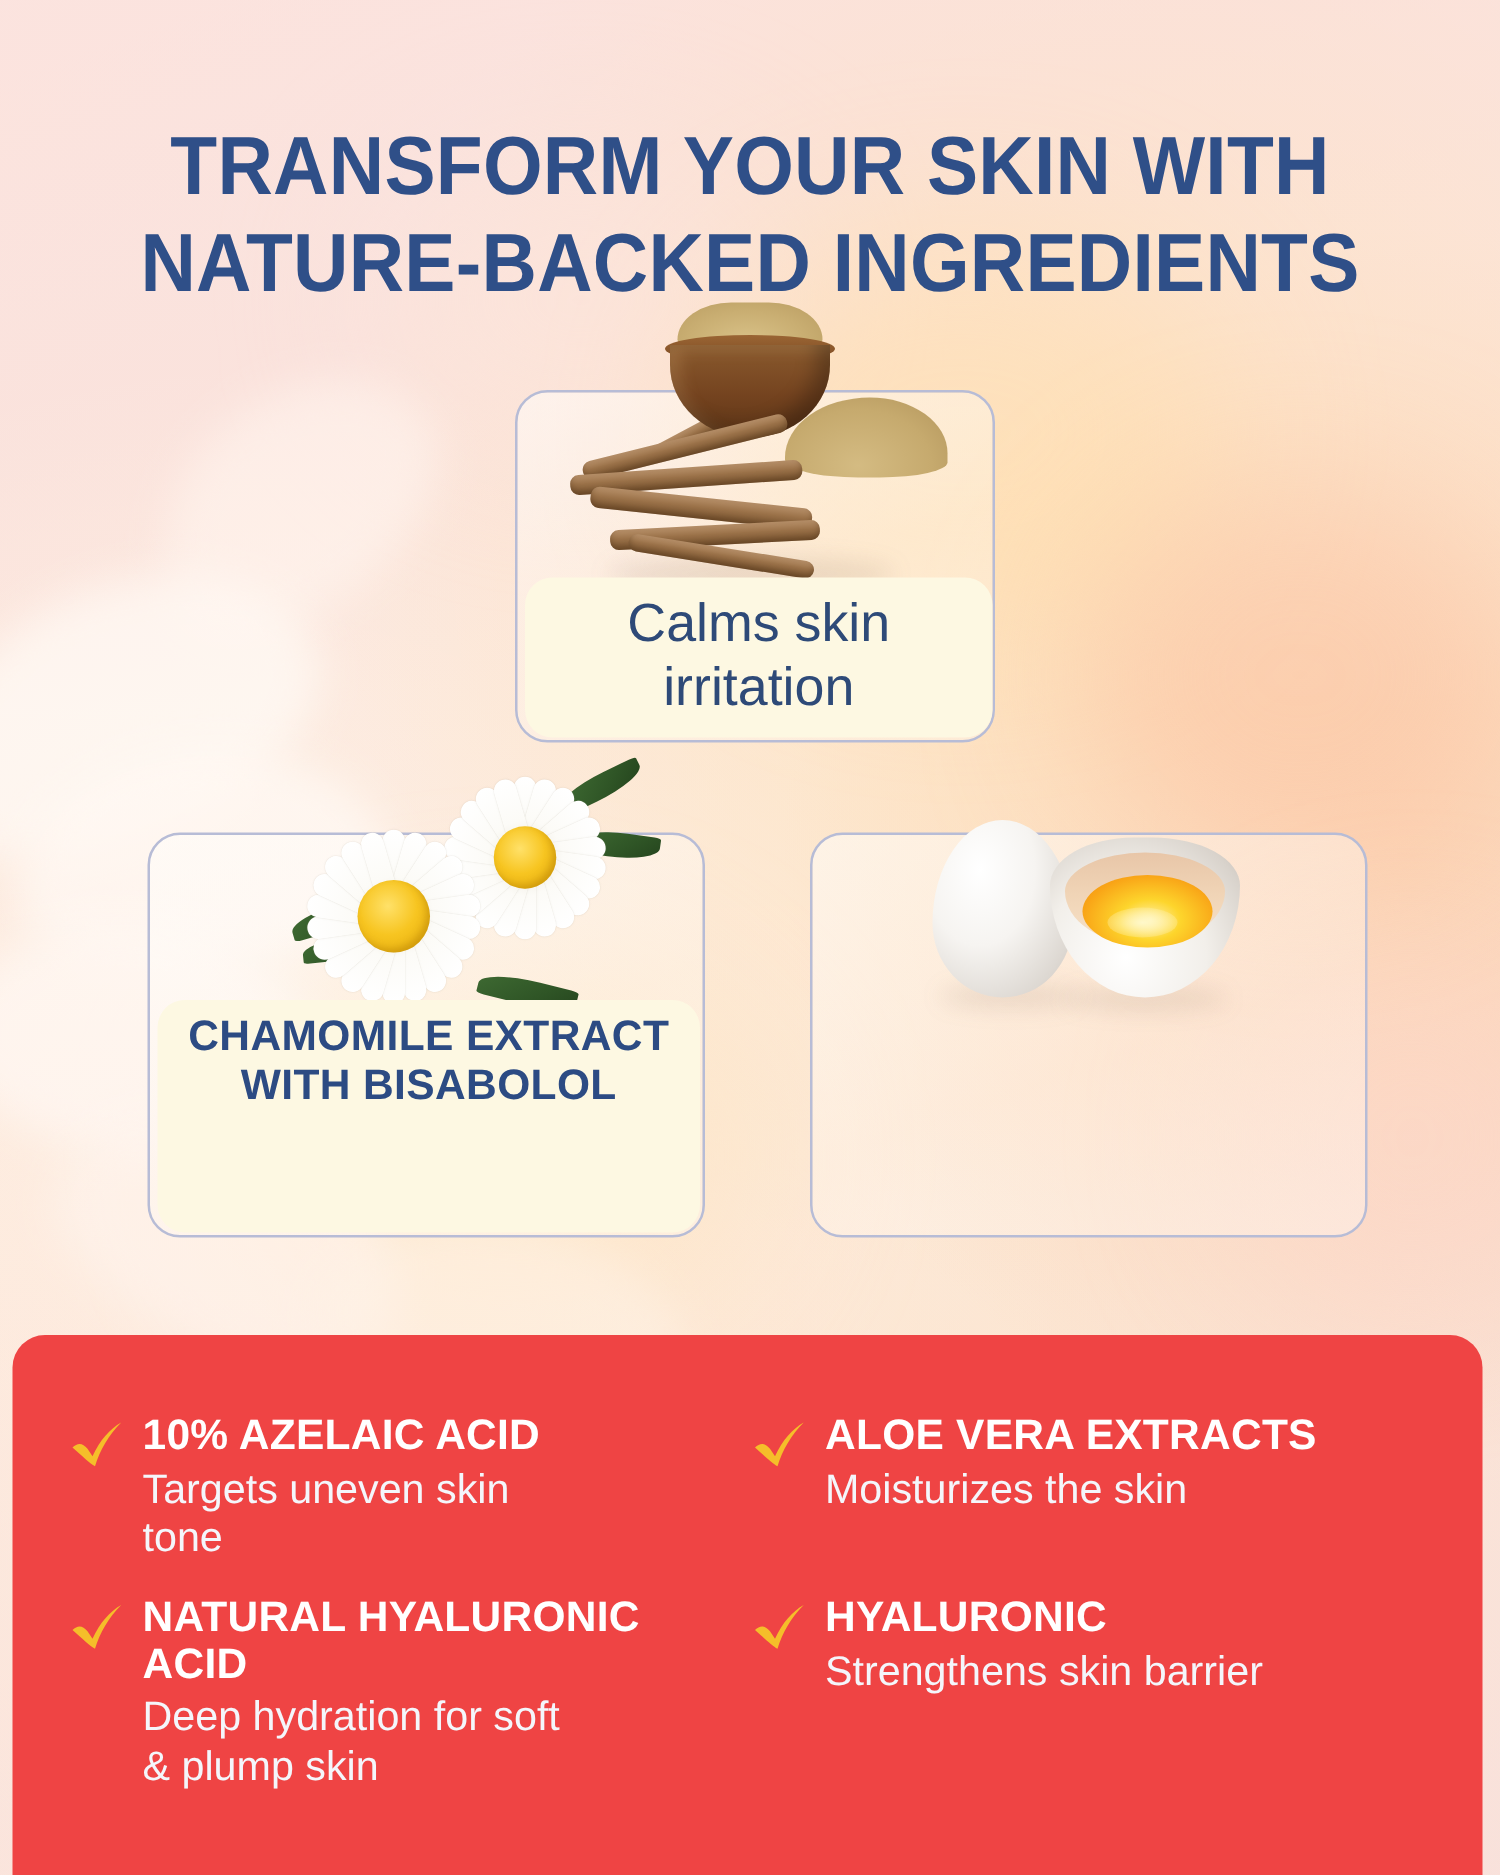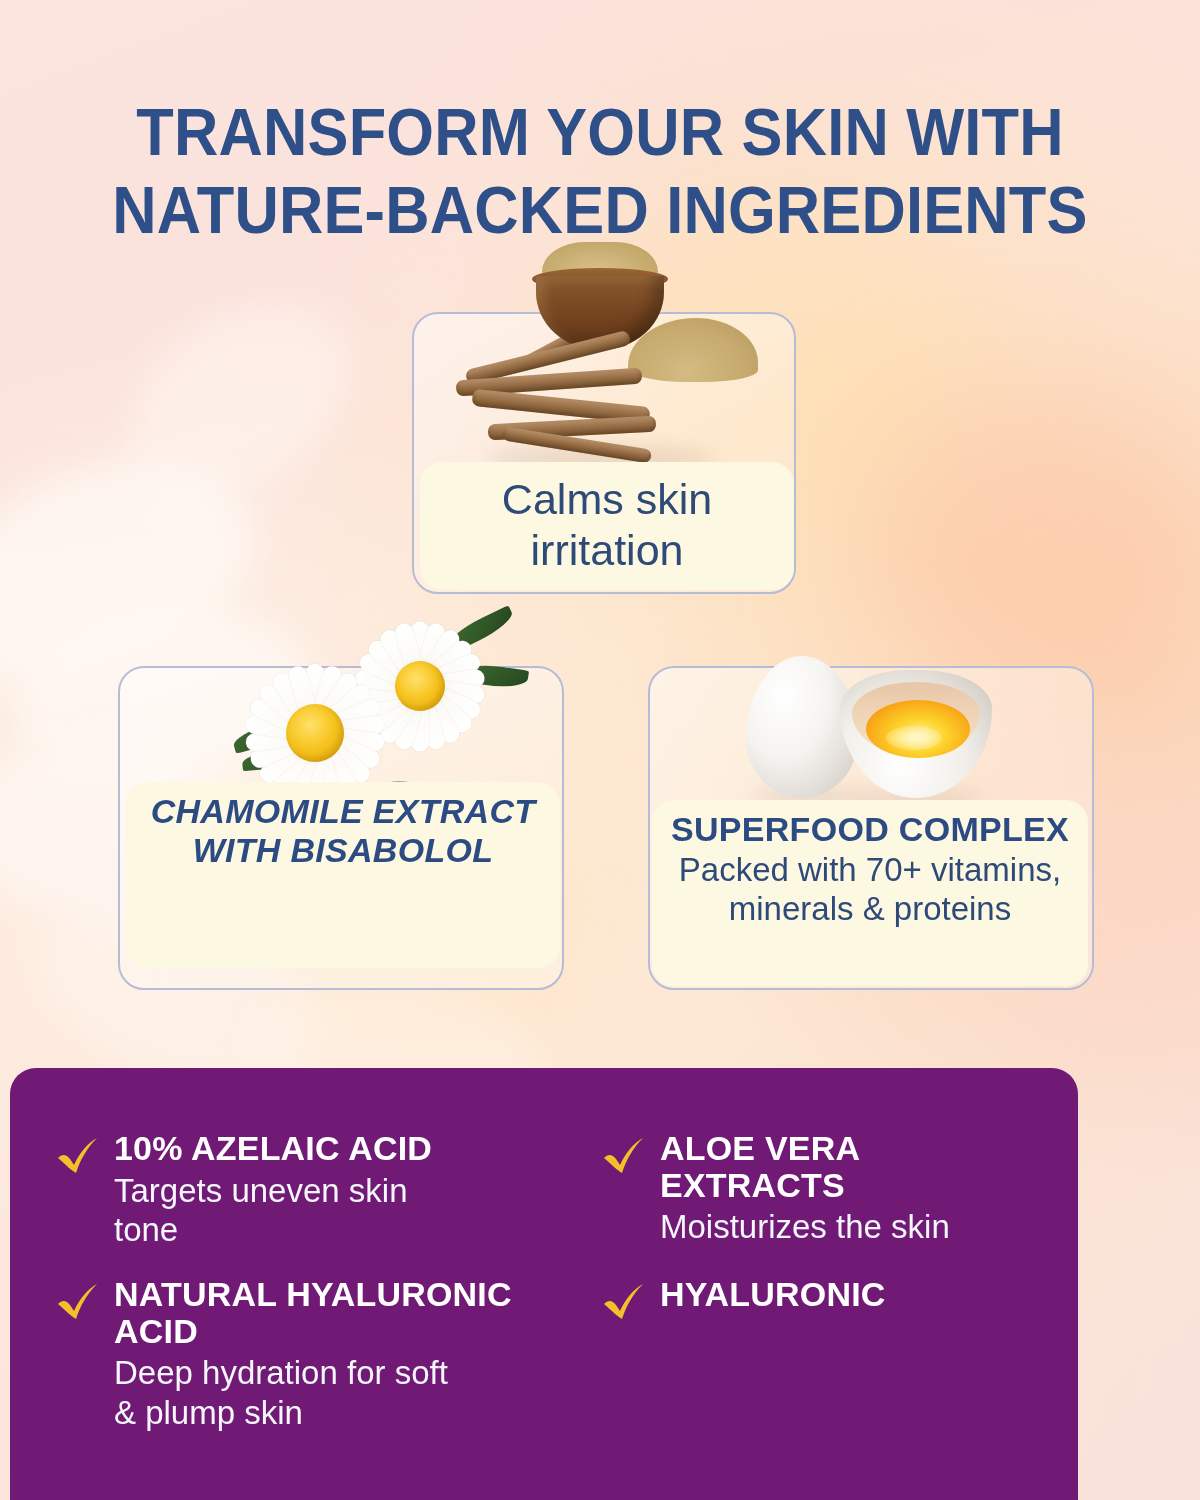--- a/index.html
+++ b/index.html
@@ -106,21 +106,21 @@
   
   .label-plate {
     position: absolute;
     background: #fdf8e2;
     border-radius: 22px;
     text-align: center;
     box-sizing: border-box;
     padding: 10px 14px 14px;
   }
   .plate-licorice  { left: 420px; top: 462px; width: 374px; height: 128px; }
-  .plate-chamomile { left: 126px; top: 782px; width: 434px; height: 186px; font-style: italic; }
+  .plate-chamomile { left: 126px; top: 800px; width: 434px; height: 186px; }
   .plate-superfood { left: 652px; top: 800px; width: 436px; height: 186px; }
 
   .ing-title {
     color: #2c4b83;
     font-weight: 700;
     font-size: 35px;
     line-height: 1.16;
     letter-spacing: 0.3px;
     white-space: pre-line;
   }
@@ -256,23 +256,23 @@
     background: radial-gradient(ellipse at 50% 50%, rgba(255,249,205,0.95) 0%, rgba(255,240,170,0.35) 70%, rgba(255,240,170,0) 100%);
   }
   .egg-shadow-a { left: 16px; top: 140px; width: 112px; height: 18px; }
   .egg-shadow-b { left: 116px; top: 142px; width: 130px; height: 18px; }
 
   
   .benefits {
     position: absolute;
     left: 10px;
     top: 1068px;
-    width: 1068px;
+    width: 1176px;
     height: 432px;
-    background: #701a75;
+    background: #ef4444;
     border-radius: 26px 26px 0 0;
     box-sizing: border-box;
     padding: 62px 44px 0 44px;
   }
   .benefit-grid {
     display: grid;
     grid-template-columns: 520px 1fr;
     column-gap: 26px;
     row-gap: 26px;
   }
@@ -419,25 +419,20 @@
   <div class="card-art egg-art">
     <div class="art-shadow egg-shadow-a"></div>
     <div class="art-shadow egg-shadow-b"></div>
     <div class="egg-whole"></div>
     <div class="egg-shell">
       <div class="egg-inner"></div>
       <div class="yolk"></div>
       <div class="yolk-hl"></div>
     </div>
   </div>
-  <div class="label-plate plate-superfood">
-    <div class="ing-title">SUPERFOOD COMPLEX</div>
-    <div class="ing-desc">Packed with 70+ vitamins,
-minerals &amp; proteins</div>
-  </div>
 
   <div class="benefits">
     <div class="benefit-grid">
 
       <div class="benefit">
         <span class="check-icon">
           <svg viewBox="0 0 46 46" width="46" height="46" aria-hidden="true">
             <path d="M4 24 C8 20 12 20 16 25 L20 31 C26 18 34 9 43 4 C33 14 26 26 22 39 C18 37 12 31 4 24 Z" fill="#F5BE2A"></path>
           </svg>
         </span>
@@ -474,19 +469,20 @@
       </div>
 
       <div class="benefit">
         <span class="check-icon">
           <svg viewBox="0 0 46 46" width="46" height="46" aria-hidden="true">
             <path d="M4 24 C8 20 12 20 16 25 L20 31 C26 18 34 9 43 4 C33 14 26 26 22 39 C18 37 12 31 4 24 Z" fill="#F5BE2A"></path>
           </svg>
         </span>
         <div class="benefit-text">
           <div class="b-title">HYALURONIC</div>
+          <div class="b-desc">Strengthens skin barrier</div>
         </div>
       </div>
 
     </div>
   </div>
 
 </div>
 
 </body></html>

